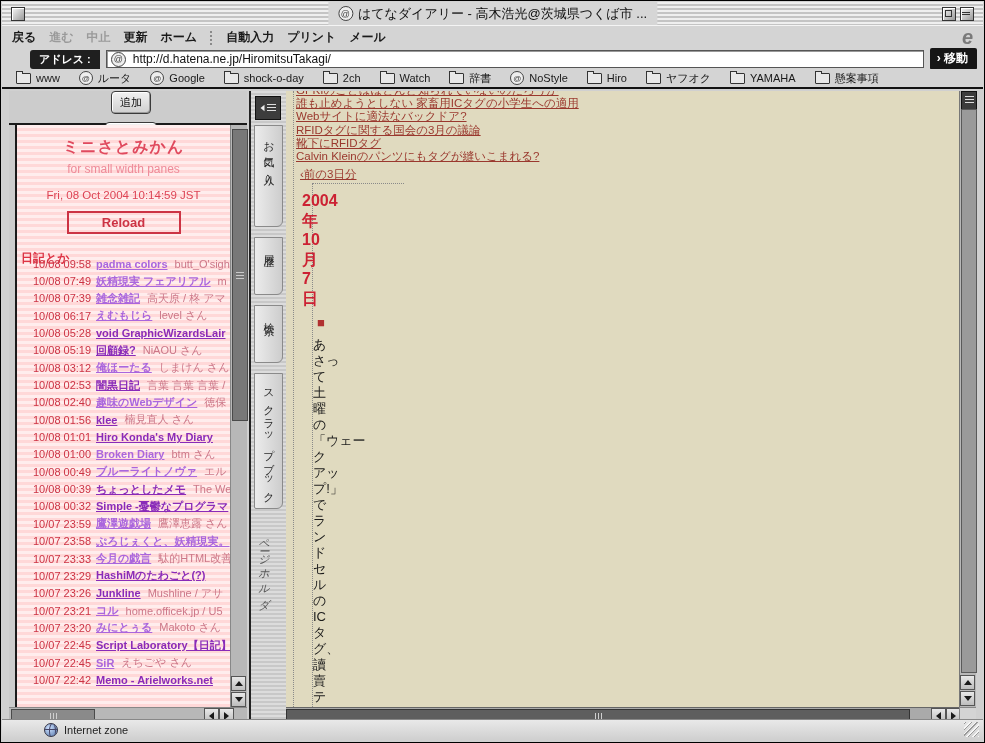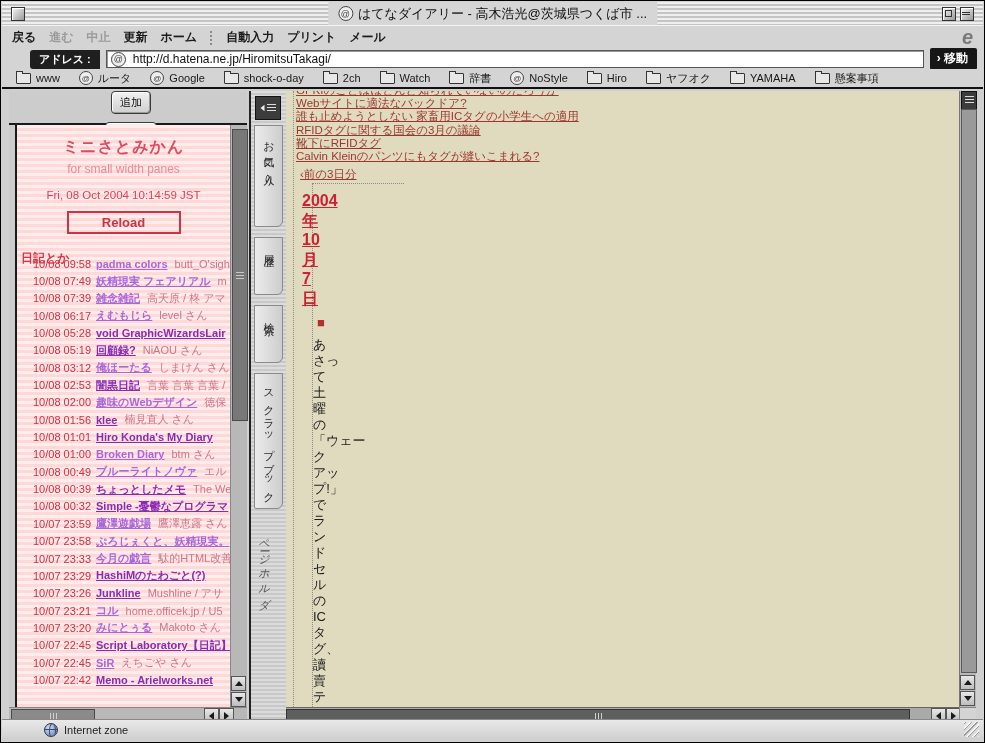--- a/index.html
+++ b/index.html
@@ -111,21 +111,21 @@
 
   
   .main{position:absolute;left:284px;top:2px;width:676px;height:616px;background:#e0dabf;overflow:hidden;}
   .dot-v1{position:absolute;left:7px;top:0;bottom:0;width:0;border-left:1px dotted #8a8a8a;}
   .dot-v2{position:absolute;left:26px;top:92px;bottom:0;width:0;border-left:1px dotted #8a8a8a;}
   .dot-h{position:absolute;left:26px;top:92px;width:92px;height:0;border-top:1px dotted #8a8a8a;}
   .recent{position:absolute;left:10px;top:-7px;}
   .recent .rlink{font-size:11.5px;line-height:13.2px;color:#9a382e;text-decoration:underline;white-space:nowrap;}
   .prev-link{position:absolute;left:14px;top:76px;font-size:11.5px;color:#9a382e;text-decoration:underline;}
   .datecol{position:absolute;left:16px;top:100px;width:46px;}
-  .datecol div{font-size:16px;font-weight:700;color:#cc2233;text-decoration:underline;line-height:19.5px;}
+  .datecol div{font-size:16px;font-weight:700;color:#cc2233;line-height:19.5px;}
   .sec-marker{position:absolute;left:31px;top:225px;font-size:13px;color:#b03030;line-height:13px;}
   .article{position:absolute;left:27px;top:246px;width:54px;}
   .article div{font-size:13px;color:#1a1a1a;line-height:16px;white-space:nowrap;}
 
   
   .main-vscroll{position:absolute;right:7px;top:2px;width:17px;height:616px;background:#b8b8b8;border-left:1px solid #777;box-sizing:border-box;}
   .mv-topbtn{position:absolute;left:1px;top:0px;width:14px;height:17px;background:#3c3c3c;border:1px solid #111;
     display:flex;align-items:center;justify-content:center;}
   .mv-thumb{position:absolute;left:1px;top:18px;width:14px;height:562px;background:#9a9a9a;border:1px solid #5a5a5a;}
   .mv-arrows{position:absolute;left:0px;bottom:1px;}
@@ -292,21 +292,21 @@
               <span class="time">10/08 03:12</span>
               <span class="etitle">俺ほーたる</span>
               <span class="note">しまけん さん</span>
             </div>
             <div class="entry">
               <span class="time">10/08 02:53</span>
               <span class="etitle">闇黒日記</span>
               <span class="note">言葉 言葉 言葉 /</span>
             </div>
             <div class="entry light">
-              <span class="time">10/08 02:00</span>
+              <span class="time">10/08 02:40</span>
               <span class="etitle">趣味のWebデザイン</span>
               <span class="note">徳保</span>
             </div>
             <div class="entry">
               <span class="time">10/08 01:56</span>
               <span class="etitle">klee</span>
               <span class="note">楠見直人 さん</span>
             </div>
             <div class="entry">
               <span class="time">10/08 01:01</span>
@@ -432,22 +432,22 @@
           <span>ページホルダ</span>
         </div>
       </div>
 
     <div class="main">
       <div class="dot-v1"></div>
       <div class="dot-v2"></div>
       <div class="dot-h"></div>
       <div class="recent" id="recent">
           <div class="rlink">GPKIのことはほとんど知られていないのだろうか</div>
+          <div class="rlink">誰も止めようとしない 家畜用ICタグの小学生への適用</div>
           <div class="rlink">Webサイトに適法なバックドア?</div>
-          <div class="rlink">誰も止めようとしない 家畜用ICタグの小学生への適用</div>
           <div class="rlink">RFIDタグに関する国会の3月の議論</div>
           <div class="rlink">靴下にRFIDタグ</div>
           <div class="rlink">Calvin Kleinのパンツにもタグが縫いこまれる?</div>
         </div>
       <div class="prev-link">‹前の3日分</div>
       <div class="datecol" id="datecol">
           <div>2004</div>
           <div>年</div>
           <div>10</div>
           <div>月</div>

